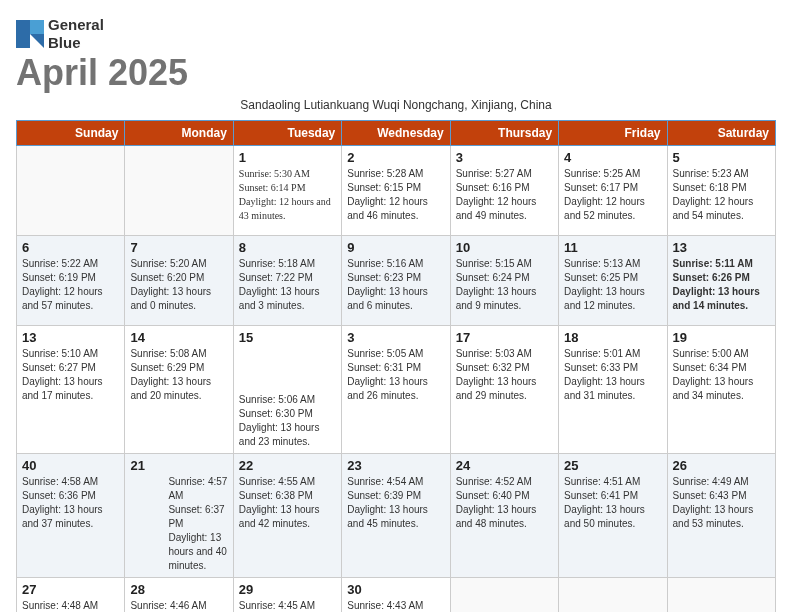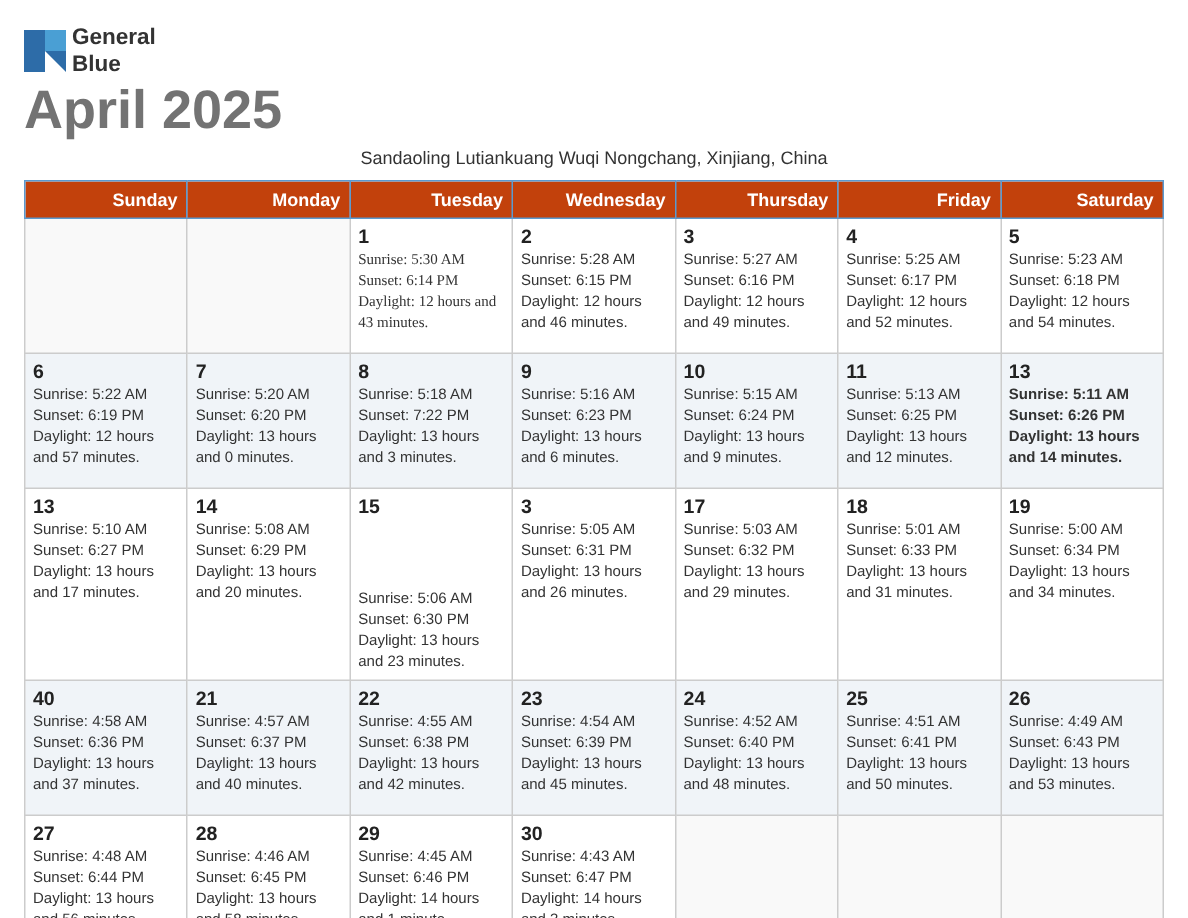--- a/index.html
+++ b/index.html
@@ -245,21 +245,21 @@
       </tr>
       <tr class="row-shaded">
         <td>
           <span class="day-number">40</span>
           <div class="day-info" style="white-space: pre-line;">Sunrise: 4:58 AM
 Sunset: 6:36 PM
 Daylight: 13 hours and 37 minutes.</div>
         </td>
         <td>
           <span class="day-number">21</span>
-          <div class="day-info" style="white-space: pre-line;">Sunrise: 4:57 AM
+          <div class="day-info" style="white-space: pre-line; margin-left: 38px;">Sunrise: 4:57 AM
 Sunset: 6:37 PM
 Daylight: 13 hours and 40 minutes.</div>
         </td>
         <td>
           <span class="day-number">22</span>
           <div class="day-info" style="white-space: pre-line;">Sunrise: 4:55 AM
 Sunset: 6:38 PM
 Daylight: 13 hours and 42 minutes.</div>
         </td>
         <td>

